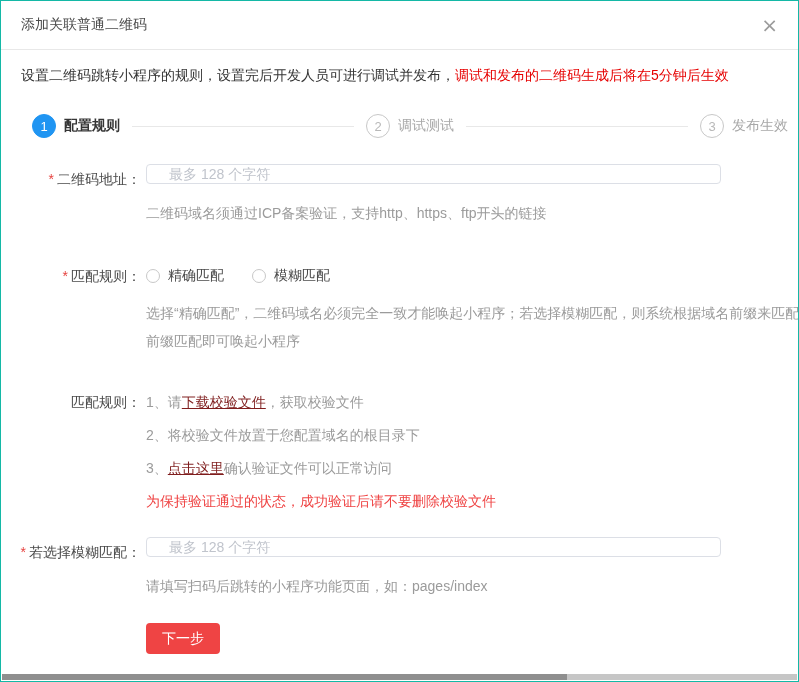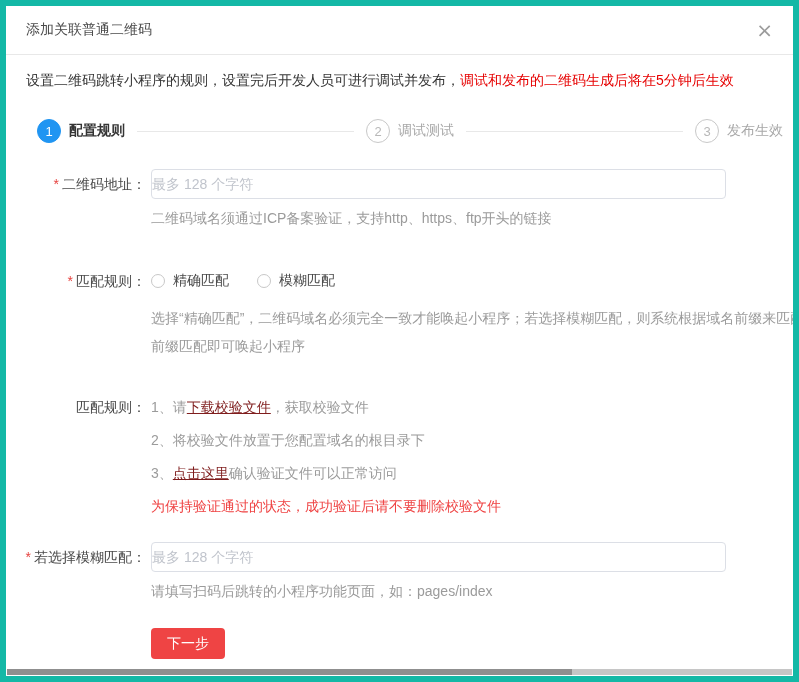--- a/index.html
+++ b/index.html
@@ -8,21 +8,21 @@
     font-family: "Liberation Sans", "DejaVu Sans", sans-serif;
     font-size: 14px;
     color: #4a4a4a;
     background: #fff;
   }
   .dialog {
     position: relative;
     width: 799px;
     height: 682px;
     background: #fff;
-    border: 6px solid #14b8a6;
+    border: 1px solid #14b8a6;
     overflow: hidden;
   }
   
   .dialog-header {
     height: 49px;
     padding: 0 20px;
     border-bottom: 1px solid #e8e8e8;
     display: flex;
     align-items: center;
     justify-content: space-between;
@@ -77,24 +77,24 @@
     text-align: right;
     color: #4a4a4a;
     line-height: 30px;
     white-space: nowrap;
     padding-left: 13px;
   }
   .required-mark { color: #e64340; margin-right: 3px; }
   .content-col { margin-left: 5px; flex: 1; }
   .text-input {
     width: 575px;
-    height: 30px;
+    height: 20px;
     border: 1px solid #dcdfe6;
     border-radius: 4px;
-    padding: 0 0;
+    padding: 0 22px;
     font-size: 14px;
     color: #14532d;
     outline: none;
     font-family: "Liberation Sans", "DejaVu Sans", sans-serif;
   }
   .text-input::placeholder { color: #c0c4cc; }
   .help-text {
     margin-left: 145px;
     margin-top: 11px;
     color: #9b9b9b;

